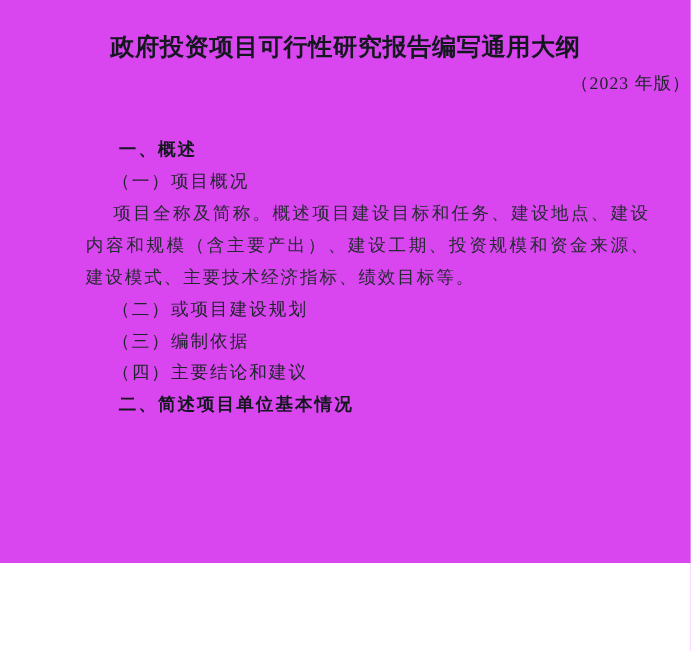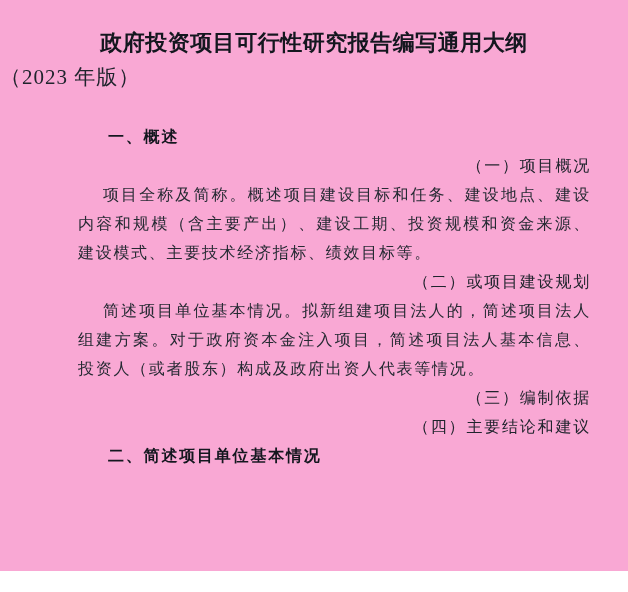--- a/index.html
+++ b/index.html
@@ -3,39 +3,39 @@
 <meta charset="utf-8">
 <style>
   html, body {
     margin: 0;
     padding: 0;
     background: #ffffff;
   }
   .page {
     position: relative;
     width: 628px;
-    height: 571px;
-    background: #f9a8d4;
+    height: 512px;
+    background: #d946ef;
     overflow: hidden;
   }
   .doc-title {
     margin: 27px 0 0 0;
     text-align: center;
     font-family: "Liberation Serif", "DejaVu Serif", serif;
     font-weight: bold;
     font-size: 22px;
     line-height: 32px;
     letter-spacing: 0.5px;
     color: #14171f;
   }
   .doc-subtitle {
     margin-top: 6px;
-    text-align: left;
+    text-align: right;
     font-family: "Liberation Serif", "DejaVu Serif", serif;
-    font-size: 21px;
+    font-size: 16px;
     line-height: 24px;
     letter-spacing: 1px;
     color: #20242d;
   }
   .doc-body {
     margin: 33px 37px 0 78px;
     color: #262a33;
   }
   .doc-body > * {
     margin: 0;
@@ -48,21 +48,20 @@
     letter-spacing: 1.8px;
     text-indent: 30px;
     color: #14171f;
   }
   .sub-heading {
     font-family: "Liberation Serif", "DejaVu Serif", serif;
     font-weight: 400;
     letter-spacing: 1.8px;
     text-indent: 24px;
     color: #20242d;
-    text-align: right;
   }
   .para {
     font-family: Liberation Sans, sans-serif;
     text-align: justify;
     letter-spacing: 1.7px;
     text-indent: 25px;
     color: #262a33;
   }
 </style>
 </head>
@@ -75,21 +74,20 @@
   <div class="doc-subtitle">（2023 年版）</div>
 
   <div class="doc-body">
 
     <h2 class="sec-heading">一、概述</h2>
 
     <h3 class="sub-heading">（一）项目概况</h3>
     <p class="para">项目全称及简称。概述项目建设目标和任务、建设地点、建设内容和规模（含主要产出）、建设工期、投资规模和资金来源、建设模式、主要技术经济指标、绩效目标等。</p>
 
     <h3 class="sub-heading">（二）或项目建设规划</h3>
-    <p class="para">简述项目单位基本情况。拟新组建项目法人的，简述项目法人组建方案。对于政府资本金注入项目，简述项目法人基本信息、投资人（或者股东）构成及政府出资人代表等情况。</p>
 
     <h3 class="sub-heading">（三）编制依据</h3>
 
     <h3 class="sub-heading">（四）主要结论和建议</h3>
 
     <h2 class="sec-heading">二、简述项目单位基本情况</h2>
 
   </div>
 </div>
 

